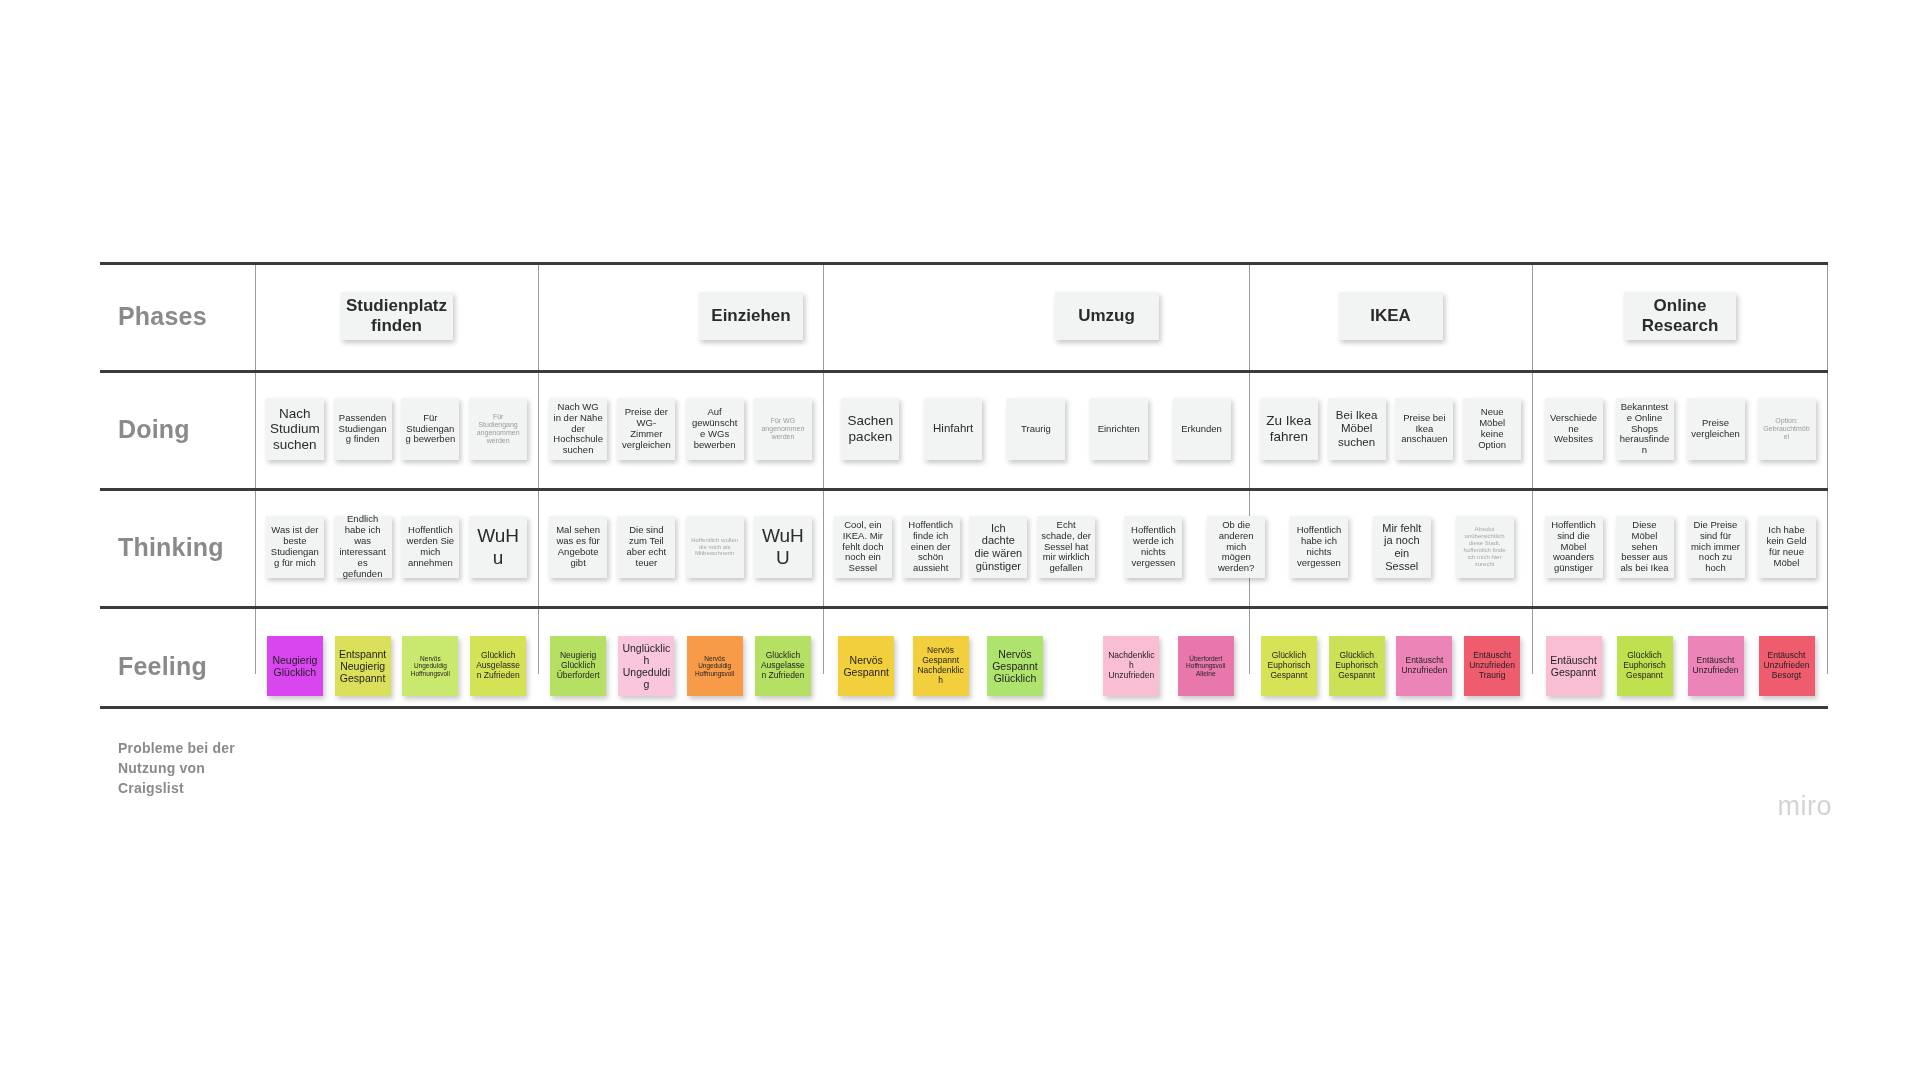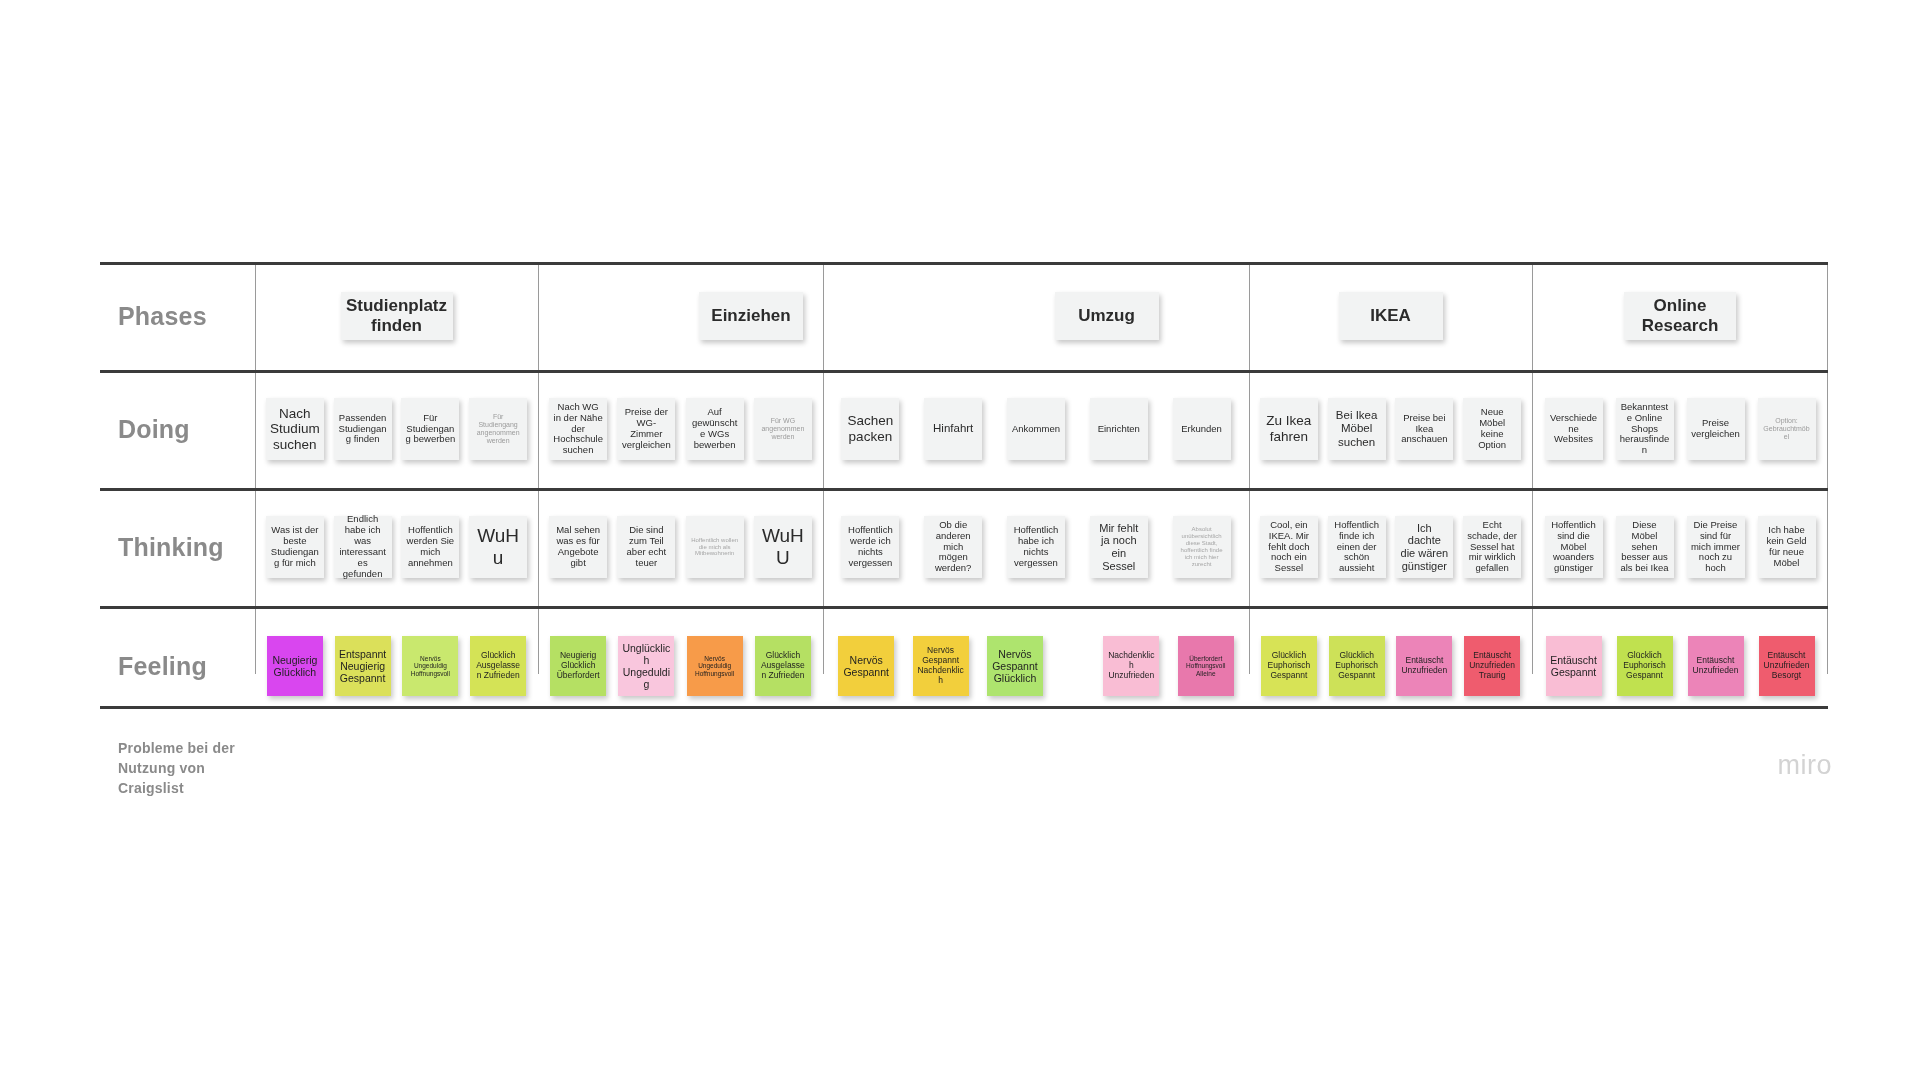--- a/index.html
+++ b/index.html
@@ -143,21 +143,21 @@
     color: #1f1f1f;
   }
   .feel-note.s11 { font-size: 10.5px; }
   .feel-note.s9  { font-size: 8.5px; }
   .feel-note.s7  { font-size: 6.5px; }
 
   
   .miro {
     position: absolute;
     right: 88px;
-    top: 750px;
+    top: 791px;
     font-size: 27px;
     color: #d3d3d3;
     letter-spacing: .5px;
     font-weight: 500;
   }
 </style>
 </head>
 <body>
 
 <div id="board">
@@ -209,21 +209,21 @@
         </div>
         <div class="col c1 spread">
           <div class="note task-note s10">Nach WG in der Nähe der Hochschule suchen</div>
           <div class="note task-note s10">Preise der WG-Zimmer vergleichen</div>
           <div class="note task-note s10">Auf gewünschte WGs bewerben</div>
           <div class="note task-note s8">Für WG angenommen werden</div>
         </div>
         <div class="col c2 spread">
           <div class="note task-note s14">Sachen packen</div>
           <div class="note task-note s12">Hinfahrt</div>
-          <div class="note task-note s10">Ankommen</div>
+          <div class="note task-note s10">Traurig</div>
           <div class="note task-note s10">Einrichten</div>
           <div class="note task-note s10">Erkunden</div>
         </div>
         <div class="col c3 spread">
           <div class="note task-note s14">Zu Ikea fahren</div>
           <div class="note task-note s12">Bei Ikea Möbel suchen</div>
           <div class="note task-note s10">Preise bei Ikea anschauen</div>
           <div class="note task-note s10">Neue Möbel keine Option</div>
         </div>
         <div class="col c4 spread">
@@ -242,34 +242,34 @@
           <div class="note think-note s10">Was ist der beste Studiengang für mich</div>
           <div class="note think-note s10">Endlich habe ich was interessantes gefunden</div>
           <div class="note think-note s10">Hoffentlich werden Sie mich annehmen</div>
           <div class="note think-note wuhu">WuHu</div>
         </div>
         <div class="col c1 spread">
           <div class="note think-note s10">Mal sehen was es für Angebote gibt</div>
           <div class="note think-note s10">Die sind zum Teil aber echt teuer</div>
           <div class="note think-note s7">Hoffentlich wollen die mich als Mitbewohnerin</div>
           <div class="note think-note wuhu">WuHU</div>
+        </div>
+        <div class="col c3 spread">
+          <div class="note think-note s10">Cool, ein IKEA. Mir fehlt doch noch ein Sessel</div>
+          <div class="note think-note s10">Hoffentlich finde ich einen der schön aussieht</div>
+          <div class="note think-note s12">Ich dachte die wären günstiger</div>
+          <div class="note think-note s10">Echt schade, der Sessel hat mir wirklich gefallen</div>
         </div>
         <div class="col c2 spread">
           <div class="note think-note s10">Hoffentlich werde ich nichts vergessen</div>
           <div class="note think-note s10">Ob die anderen mich mögen werden?</div>
           <div class="note think-note s10">Hoffentlich habe ich nichts vergessen</div>
           <div class="note think-note s12">Mir fehlt ja noch ein Sessel</div>
           <div class="note think-note s7">Absolut unübersichtlich diese Stadt, hoffentlich finde ich mich hier zurecht</div>
         </div>
-        <div class="col c3 spread">
-          <div class="note think-note s10">Cool, ein IKEA. Mir fehlt doch noch ein Sessel</div>
-          <div class="note think-note s10">Hoffentlich finde ich einen der schön aussieht</div>
-          <div class="note think-note s12">Ich dachte die wären günstiger</div>
-          <div class="note think-note s10">Echt schade, der Sessel hat mir wirklich gefallen</div>
-        </div>
         <div class="col c4 spread">
           <div class="note think-note s10">Hoffentlich sind die Möbel woanders günstiger</div>
           <div class="note think-note s10">Diese Möbel sehen besser aus als bei Ikea</div>
           <div class="note think-note s10">Die Preise sind für mich immer noch zu hoch</div>
           <div class="note think-note s10">Ich habe kein Geld für neue Möbel</div>
         </div>
       </div>
     </div>
 
     <div class="row row-feeling">

